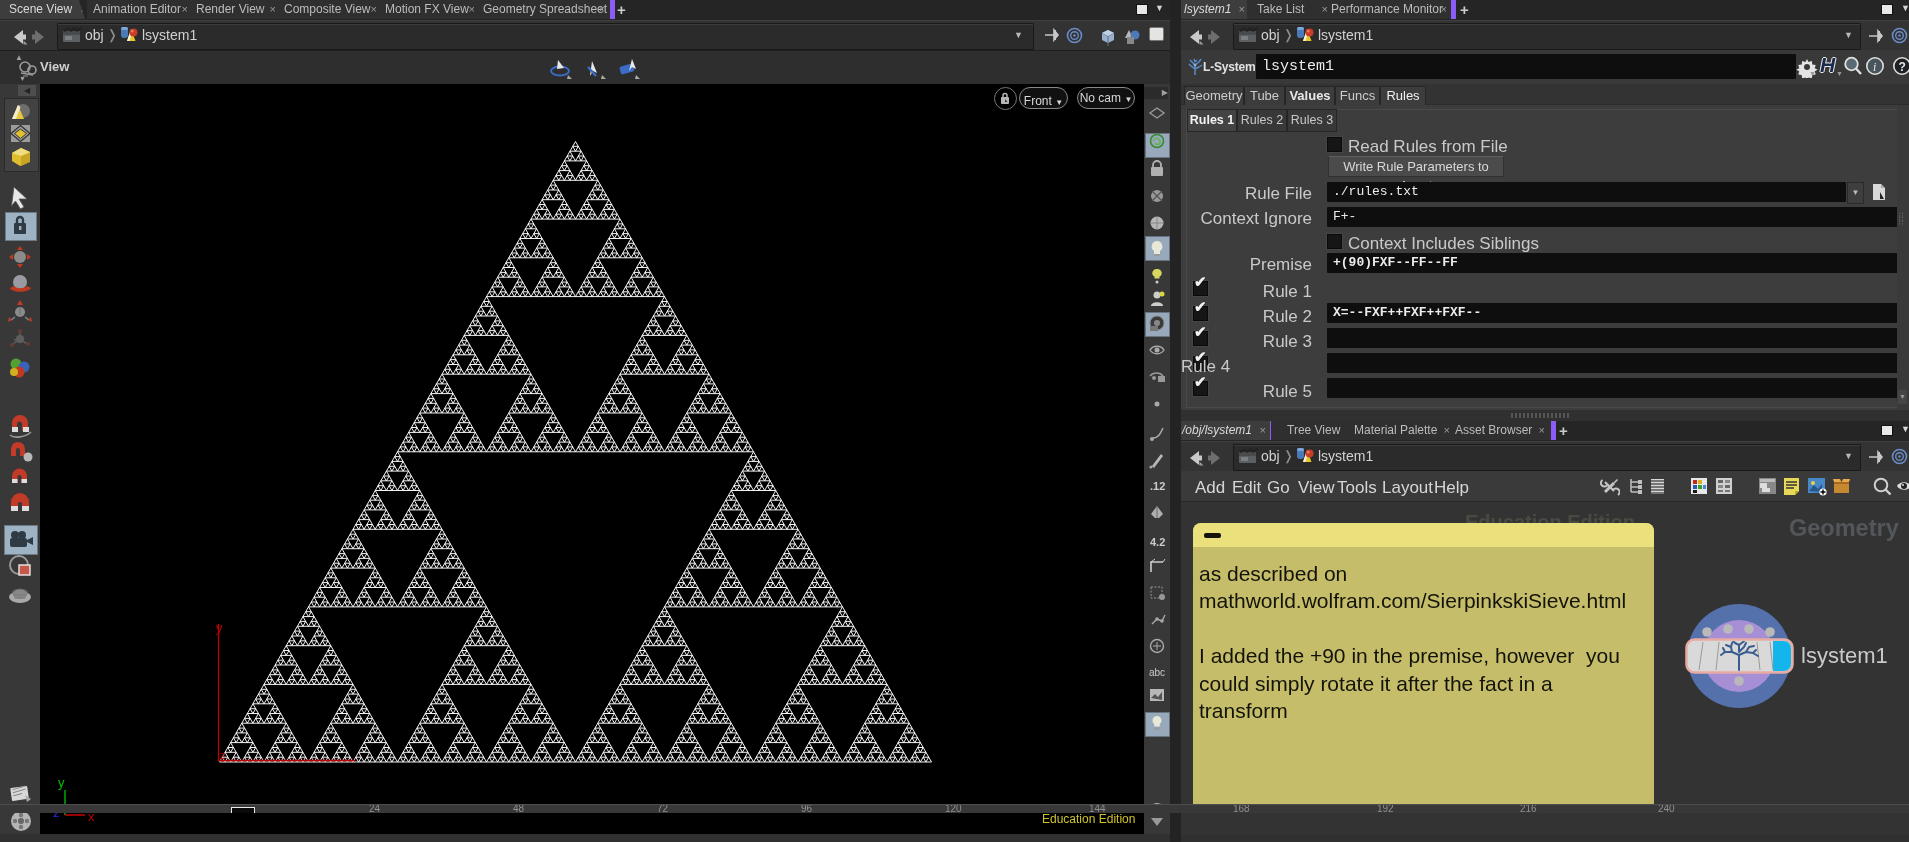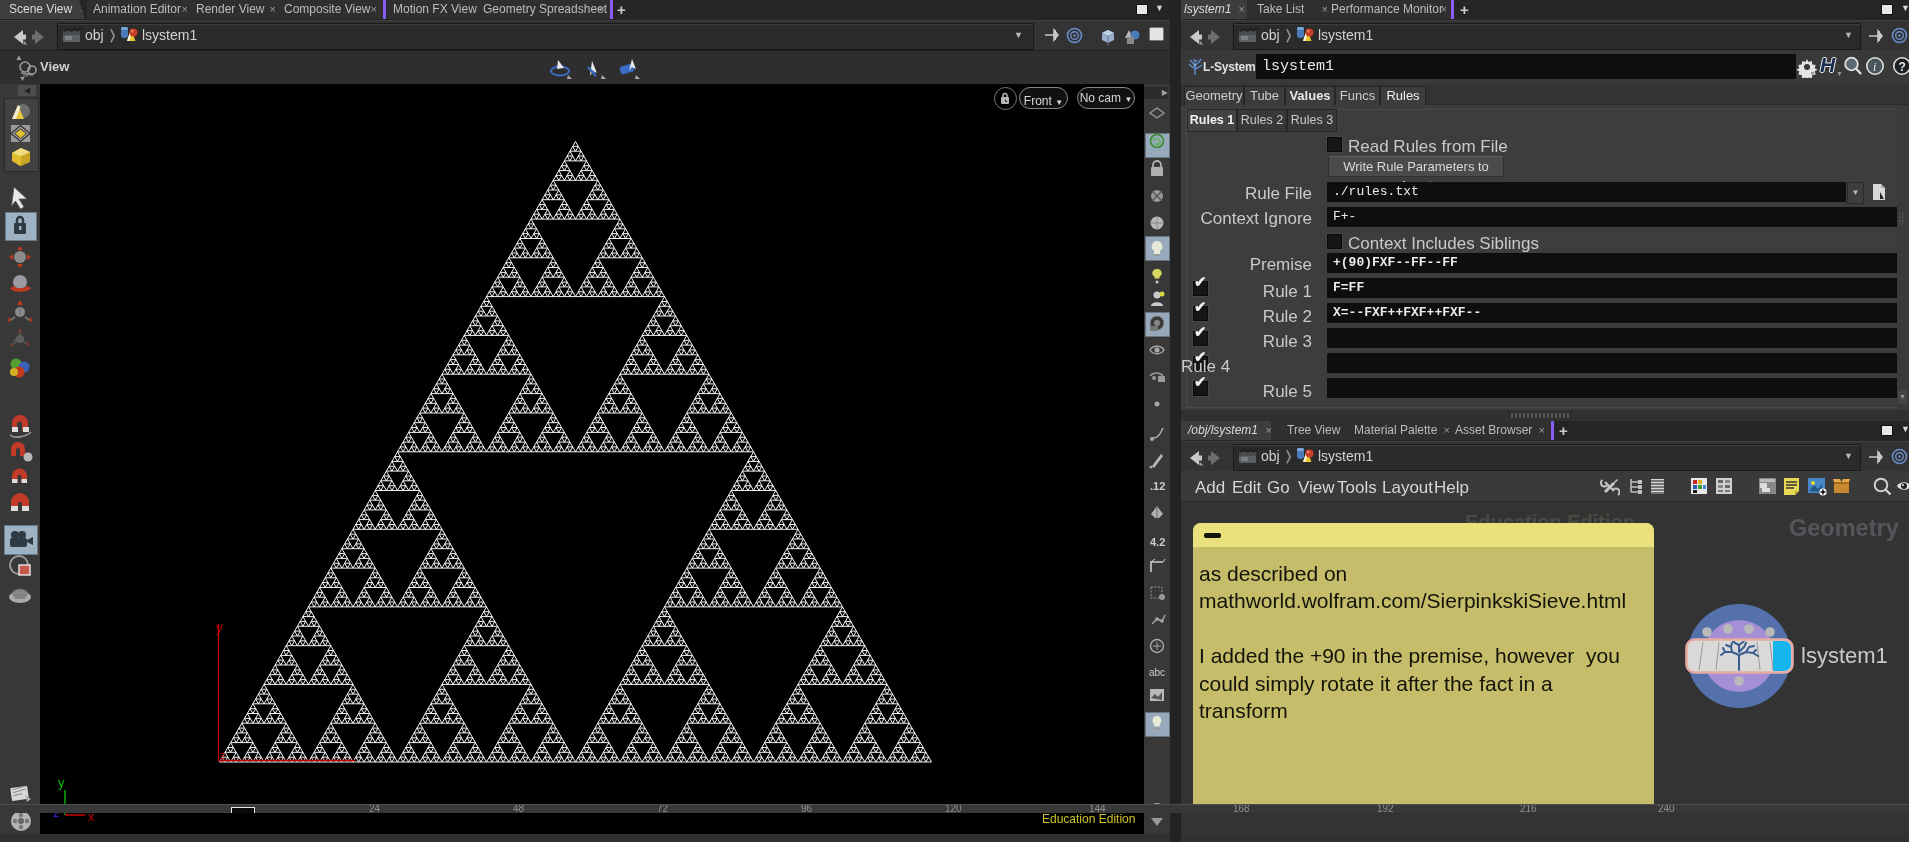--- a/index.html
+++ b/index.html
@@ -1,38 +1,38 @@
 <!DOCTYPE html>
 <html><head><meta charset="utf-8"><style>
 html,body{margin:0;padding:0}
 body{width:1909px;height:842px;position:relative;overflow:hidden;background:#303030;font-family:"Liberation Sans",sans-serif;-webkit-font-smoothing:antialiased;will-change:transform}
 .abs{position:absolute}
 .tabbar{background:#252525;height:20px}
-.tab{position:absolute;top:0;height:19px;background:#2f2f2f;color:#bcbcbc;font-size:12px;line-height:19px;border-right:3px solid #8b5cf6;white-space:nowrap}
+.tab{position:absolute;top:0;height:19px;background:#2f2f2f;color:#bcbcbc;font-size:12px;line-height:19px;border-right:5px solid #8b5cf6;white-space:nowrap}
 .tab.act{background:#3d3d3d;color:#dadada}
 .tab .x{position:absolute;top:0;color:#9a9a9a;font-size:11px;font-style:normal}
 .navrow{background:#333333;height:29px}
 .pathw{position:absolute;background:#2b2b2b;border:1px solid #191919;box-shadow:inset 0 1px 0 #3c3c3c;border-radius:1px}
 .ptxt{color:#d2d2d2;font-size:14px}
 .chev{color:#8f8f8f;font-size:13px}
 .lbl{color:#c9c9c9;font-size:17px}
 .inp{position:absolute;background:#0e0e0e;color:#ececec;font-family:"Liberation Mono",monospace;font-size:13px;line-height:20px;padding-left:6px;border-radius:1px}
 .cb{position:absolute;width:13px;height:13px;background:#161616;border:1px solid #0a0a0a;box-shadow:0 0 0 1px #454545}
 .menu{color:#d6d6d6;font-size:17px}
 .ck{color:#f2f2f2;font-size:15px;font-weight:bold;z-index:3;text-shadow:0 0 1px #000}
 svg{display:block}
 </style></head>
 <body>
 
 <div class="abs tabbar" style="left:0;top:0;width:1170px">
   <div class="tab act" style="left:0;width:85px;padding-left:9px;clip-path:polygon(0 0,79px 0,85px 19px,0 19px)">Scene View<span class="x" style="right:7px">×</span></div>
   <div class="tab" style="left:87px;width:101px;padding-left:6px">Animation Editor<span class="x" style="right:6px">×</span></div>
   <div class="tab" style="left:190px;width:86px;padding-left:6px">Render View<span class="x" style="right:6px">×</span></div>
   <div class="tab" style="left:278px;width:99px;padding-left:6px">Composite View<span class="x" style="right:6px">×</span></div>
-  <div class="tab" style="left:387px;width:96px;padding-left:6px">Motion FX View<span class="x" style="right:6px">×</span></div>
+  <div class="tab" style="left:379px;width:96px;padding-left:6px">Motion FX View<span class="x" style="right:6px">×</span></div>
   <div class="tab" style="left:477px;width:127px;padding-left:6px">Geometry Spreadsheet<span class="x" style="right:5px">×</span></div>
   <div class="abs" style="left:617px;top:1px;color:#cccccc;font-size:15px;font-weight:bold">+</div>
   <div class="abs" style="left:1136px;top:4px;width:10px;height:9px;background:#e8e8e6;border:1px solid #111"></div>
   <div class="abs" style="left:1155px;top:3px;color:#d8d8d8;font-size:9px">▼</div>
 </div>
 <div class="abs navrow" style="left:0;top:20px;width:1170px;border-top:1px solid #404040">
   <svg class="abs" style="left:9px;top:7px" width="40" height="18" viewBox="0 0 40 18">
     <path d="M14 2L5 9L14 16V11.5H17V6.5H14Z" fill="#c9c9c9"></path>
       <path d="M14.5 12.5l4 4h-4z" fill="#9a9a9a"></path>
     <path d="M26 2L35 9L26 16V11.5H23V6.5H26Z" fill="#6e6e6e"></path>
@@ -439,21 +439,20 @@
       </svg>
     <div class="abs lbl" style="left:0px;top:104px;width:131px;text-align:right">Context Ignore</div>
     <div class="inp" style="left:146px;top:102px;width:569px;height:20px">F+-</div>
     <div class="cb" style="left:146px;top:129px"></div>
     <div class="abs lbl" style="left:167px;top:129px">Context Includes Siblings</div>
     <div class="abs lbl" style="left:0px;top:150px;width:131px;text-align:right">Premise</div>
     <div class="inp" style="left:146px;top:148px;width:569px;height:20px;font-weight:bold">+(90)FXF--FF--FF</div>
     <div class="cb" style="left:12px;top:176px"></div>
       <div class="abs ck" style="left:13px;top:168px">✔</div>
     <div class="abs lbl" style="left:0px;top:177px;width:131px;text-align:right">Rule 1</div>
-    <div class="inp" style="left:146px;top:173px;width:569px;height:20px;font-weight:bold">F=FF</div>
     <div class="cb" style="left:12px;top:201px"></div>
       <div class="abs ck" style="left:13px;top:193px">✔</div>
     <div class="abs lbl" style="left:0px;top:202px;width:131px;text-align:right">Rule 2</div>
     <div class="inp" style="left:146px;top:198px;width:569px;height:20px;font-weight:bold">X=--FXF++FXF++FXF--</div>
     <div class="cb" style="left:12px;top:226px"></div>
       <div class="abs ck" style="left:13px;top:218px">✔</div>
     <div class="abs lbl" style="left:0px;top:227px;width:131px;text-align:right">Rule 3</div>
     <div class="inp" style="left:146px;top:223px;width:569px;height:20px"></div>
     <div class="cb" style="left:12px;top:251px"></div>
       <div class="abs ck" style="left:13px;top:243px">✔</div>
@@ -469,21 +468,21 @@
     <div class="abs" style="left:1px;top:285px;width:9px;height:14px;background:#454545;color:#999;font-size:7px;text-align:center;line-height:14px">▼</div>
   </div>
 </div>
 
 <div class="abs" style="left:1181px;top:410px;width:728px;height:11px;background:#303030">
   <div class="abs" style="left:330px;top:3px;width:60px;height:5px;background:repeating-linear-gradient(90deg,#555 0 2px,#303030 2px 4px)"></div>
 </div>
 
 <div class="abs" style="left:1181px;top:421px;width:728px;height:414px;background:#333">
   <div class="abs tabbar" style="left:0;top:0;width:728px">
-    <div class="tab act" style="left:0;width:88px;padding-left:7px;font-style:italic">/obj/lsystem1<span class="x" style="right:4px">×</span></div>
+    <div class="tab act" style="left:0;width:88px;padding-left:1px;font-style:italic">/obj/lsystem1<span class="x" style="right:4px">×</span></div>
     <div class="tab" style="left:90px;width:72px;padding-left:16px">Tree View<span class="x" style="right:6px">×</span></div>
     <div class="tab" style="left:164px;width:102px;padding-left:9px">Material Palette<span class="x" style="right:6px">×</span></div>
     <div class="tab" style="left:268px;width:96px;padding-left:6px">Asset Browser<span class="x" style="right:6px">×</span></div>
     <div class="abs" style="left:378px;top:1px;color:#cccccc;font-size:15px;font-weight:bold">+</div>
     <div class="abs" style="left:700px;top:4px;width:10px;height:9px;background:#e8e8e6;border:1px solid #111"></div>
     <div class="abs" style="left:720px;top:3px;color:#d8d8d8;font-size:9px">▼</div>
   </div>
   <div class="abs navrow" style="left:0;top:20px;width:728px;border-top:1px solid #404040">
     <svg class="abs" style="left:4px;top:7px" width="40" height="18" viewBox="0 0 40 18">
       <path d="M14 2L5 9L14 16V11.5H17V6.5H14Z" fill="#c9c9c9"></path>

